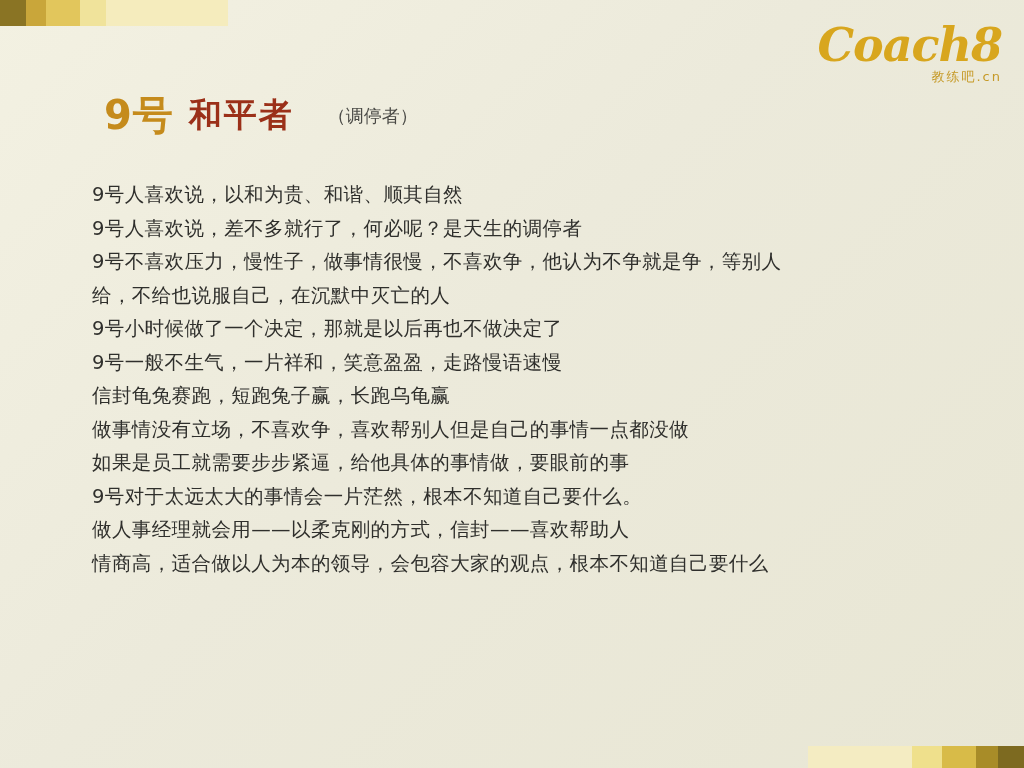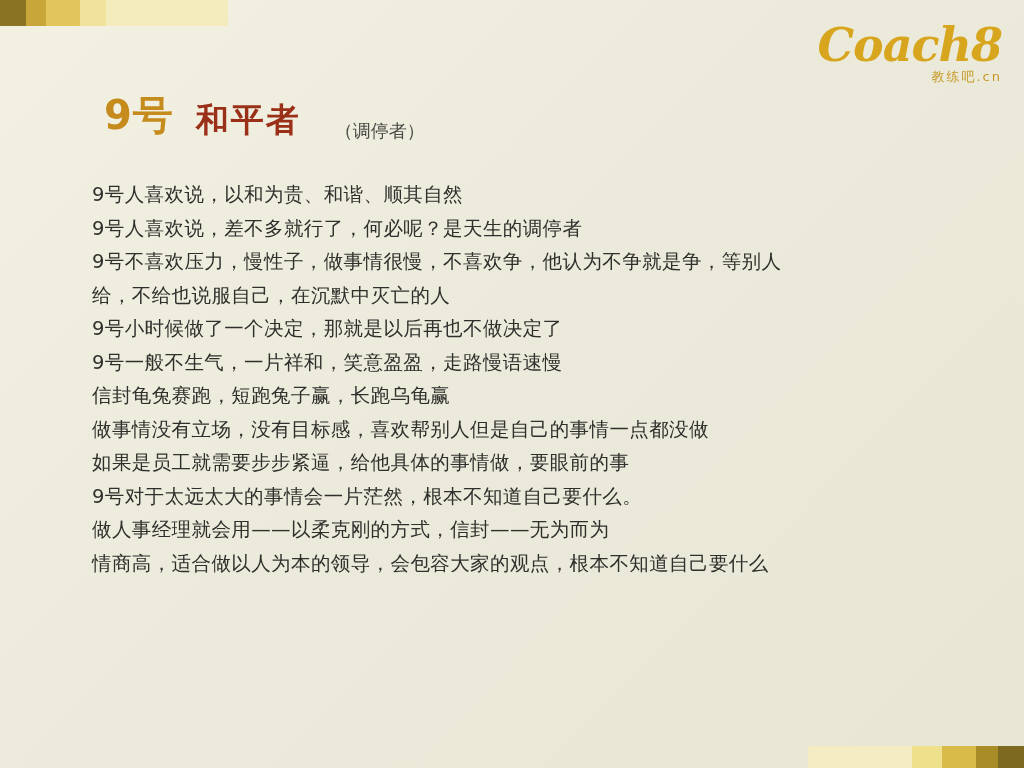--- a/index.html
+++ b/index.html
@@ -76,31 +76,31 @@
     color: #c69a28;
     letter-spacing: 2px;
   }
 
   
   .title-row {
     position: absolute;
     top: 88px;
     left: 104px;
     display: flex;
-    align-items: flex-end;
+    align-items: center;
   }
   .title-num {
     font-size: 40px;
     font-weight: bold;
     color: #c58b1c;
     font-family: "DejaVu Sans", "Liberation Sans", sans-serif;
     letter-spacing: 1px;
   }
   .title-main {
-    margin-left: 22px;
+    margin-left: 15px;
     font-size: 33px;
     font-weight: bold;
     color: #9b3019;
     letter-spacing: 2px;
   }
   .title-sub {
     margin-left: 34px;
     font-size: 18px;
     color: #4a4a46;
   }
@@ -154,20 +154,20 @@
   </div>
 
   <div class="body-text">
     <p>9号人喜欢说，以和为贵、和谐、顺其自然</p>
     <p>9号人喜欢说，差不多就行了，何必呢？是天生的调停者</p>
     <p>9号不喜欢压力，慢性子，做事情很慢，不喜欢争，他认为不争就是争，等别人</p>
     <p>给，不给也说服自己，在沉默中灭亡的人</p>
     <p>9号小时候做了一个决定，那就是以后再也不做决定了</p>
     <p>9号一般不生气，一片祥和，笑意盈盈，走路慢语速慢</p>
     <p>信封龟兔赛跑，短跑兔子赢，长跑乌龟赢</p>
-    <p>做事情没有立场，没有目标感，喜欢帮别人但是自己的事情一点都没做</p>
+    <p>做事情没有立场，不喜欢争，喜欢帮别人但是自己的事情一点都没做</p>
     <p>如果是员工就需要步步紧逼，给他具体的事情做，要眼前的事</p>
     <p>9号对于太远太大的事情会一片茫然，根本不知道自己要什么。</p>
-    <p>做人事经理就会用——以柔克刚的方式，信封——无为而为</p>
+    <p>做人事经理就会用——以柔克刚的方式，信封——喜欢帮助人</p>
     <p>情商高，适合做以人为本的领导，会包容大家的观点，根本不知道自己要什么</p>
   </div>
 
 </div>
 
 </body></html>

